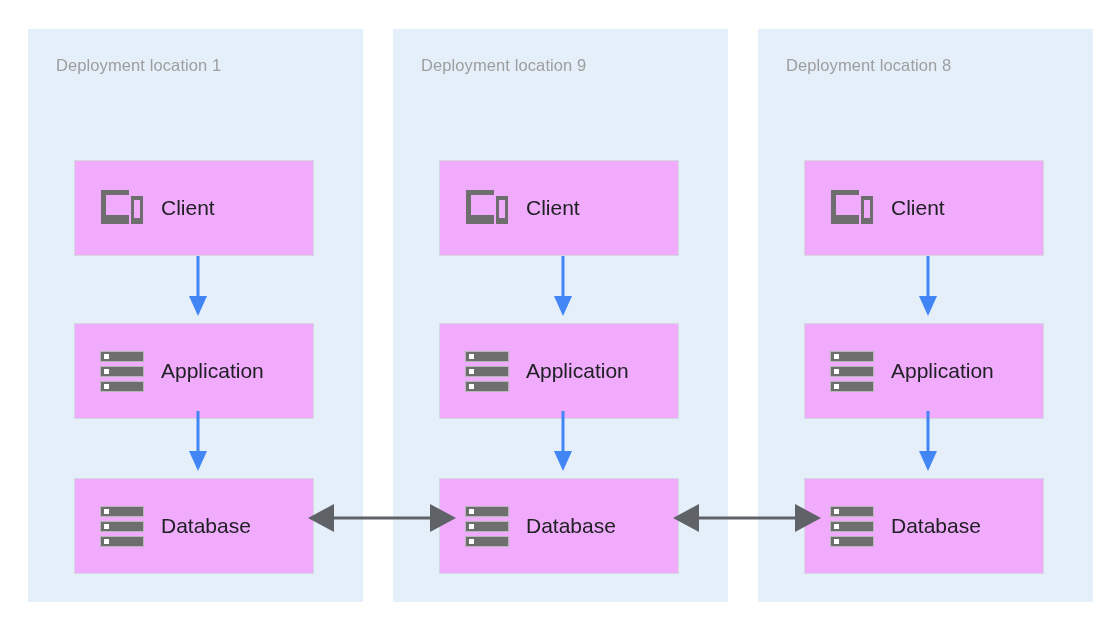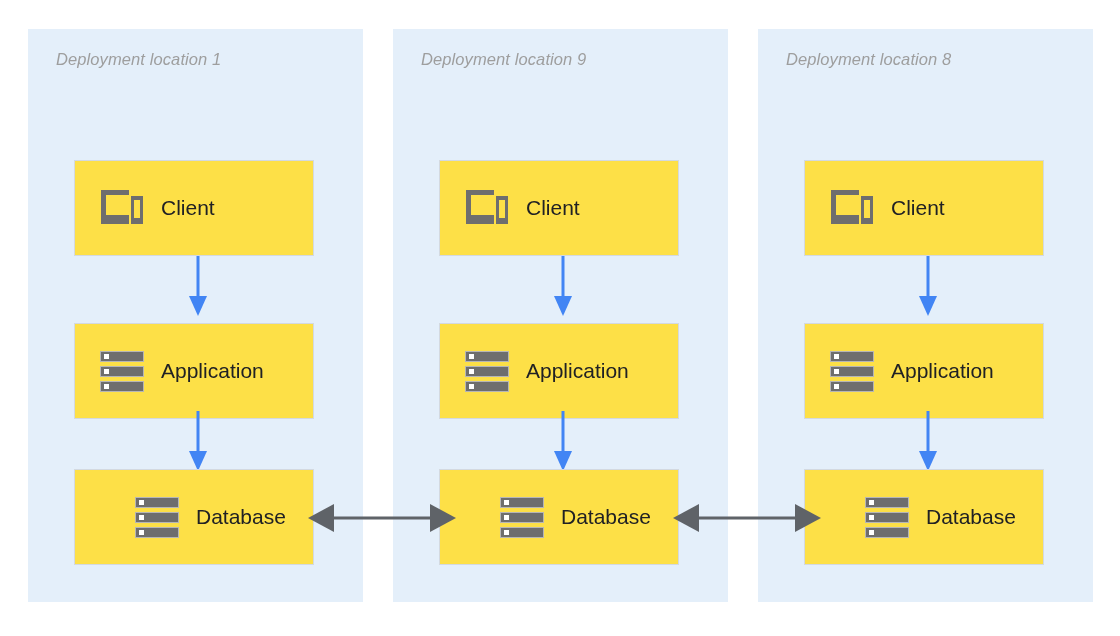--- a/index.html
+++ b/index.html
@@ -31,44 +31,43 @@
     background: #e4effa;
     box-sizing: border-box;
   }
   .zone-1 { left: 28px; }
   .zone-2 { left: 393px; }
   .zone-3 { left: 758px; }
 
   .zone-title {
     position: absolute;
     left: 28px;
-    top: 21px;
+    top: 27px;
     font-size: 16.5px;
     color: #9e9e9e;
     letter-spacing: 0.1px;
     white-space: nowrap;
-    font-style: italic;
   }
 
   
   .node {
     position: absolute;
     left: 46px;
     width: 240px;
     height: 96px;
-    background: #fde047;
+    background: #f0abfc;
     border: 1px solid #d3d9e0;
     box-sizing: border-box;
     display: flex;
     align-items: center;
     justify-content: flex-start;
   }
   .node-client { top: 131px; }
   .node-app    { top: 286px; margin-top: 8px; }
-  .node-db     { top: 440px; padding-left: 35px; }
+  .node-db     { top: 449px; }
 
   .node-icon {
     flex: 0 0 auto;
     margin-left: 24px;
     width: 46px;
     height: 46px;
     display: flex;
     align-items: center;
     justify-content: center;
   }

